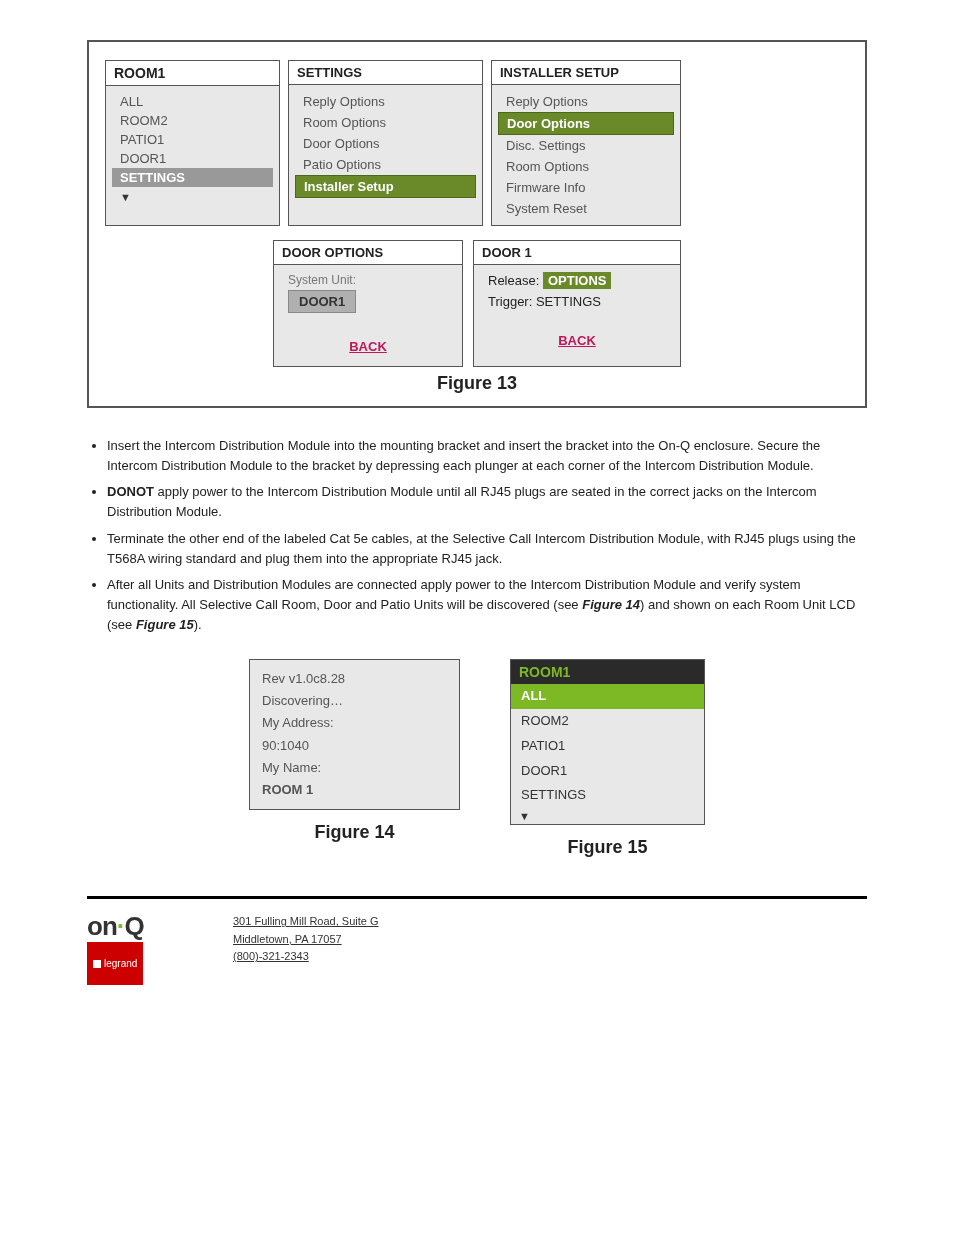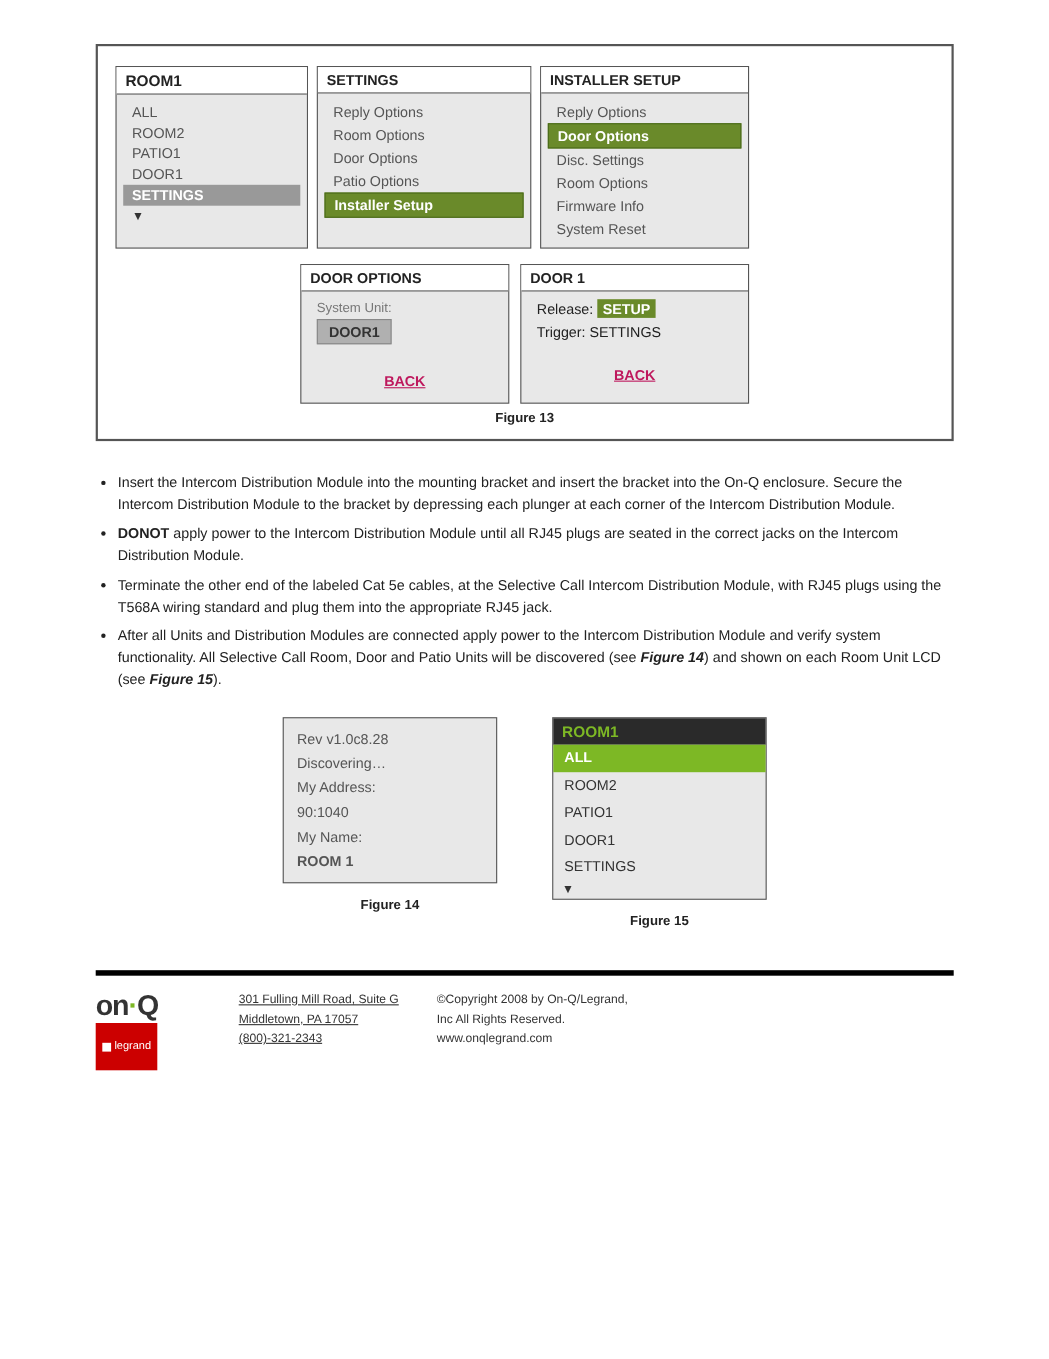--- a/index.html
+++ b/index.html
@@ -190,21 +190,21 @@
       font-size: 13px;
     }
 
     .trigger-row {
       padding: 2px 8px 4px 8px;
       font-size: 13px;
     }
 
     .figure-caption {
       text-align: center;
-      font-size: 12px;
+      font-size: 18px;
       font-weight: bold;
       margin: 6px 0 2px 0;
     }
 
     
     .bullet-section {
       width: 780px;
       margin: 10px 0 18px 0;
     }
 
@@ -232,21 +232,21 @@
       margin-bottom: 16px;
     }
 
     .fig14-col, .fig15-col {
       display: flex;
       flex-direction: column;
       align-items: center;
     }
 
     .rev-panel {
-      width: 195px;
+      width: 211px;
       border: 1.5px solid #555;
       background: #e8e8e8;
       padding: 8px 12px;
       margin-bottom: 6px;
     }
 
     .rev-panel .rev-line {
       font-size: 13px;
       color: #555;
       line-height: 1.7;
@@ -286,26 +286,26 @@
 
     .room1-fig15 .arrow-row {
       padding: 2px 8px;
       font-size: 11px;
       color: #333;
     }
 
     
     .footer {
       width: 780px;
-      border-top: 5px solid #000000;
+      border-top: 3px solid #000000;
       margin-top: 20px;
       padding-top: 14px;
       display: flex;
       align-items: flex-start;
-      gap: 20px;
+      gap: 36px;
     }
 
     .logo-area {
       display: flex;
       flex-direction: column;
       align-items: flex-start;
       min-width: 110px;
     }
 
     .onq-logo {
@@ -420,21 +420,21 @@
           <div class="door1-btn">DOOR1</div>
           <div class="back-btn">BACK</div>
         </div>
       </div>
 
       <div class="panel door1-panel">
         <div class="panel-header">DOOR 1</div>
         <div class="panel-body">
           <div class="release-row">
             <span>Release:</span>
-            <span class="enable-badge">SETUP</span>
+            <span class="enable-badge">OPTIONS</span>
           </div>
           <div class="trigger-row">
             <span>Trigger:</span>
             <span>SETTINGS</span>
           </div>
           <div class="back-btn">BACK</div>
         </div>
       </div>
 
     </div>
@@ -499,22 +499,17 @@
         <span>legrand</span>
       </div>
     </div>
 
     <div class="footer-address">
       <div>301 Fulling Mill Road, Suite G</div>
       <div>Middletown, PA  17057</div>
       <div>(800)-321-2343</div>
     </div>
 
-    <div class="footer-copyright">
-      <div>©Copyright 2008 by On-Q/Legrand,</div>
-      <div>Inc All Rights Reserved.</div>
-      <div>www.onqlegrand.com</div>
-    </div>
 
   </div>
 
 
 </div>
 
 </body></html>

